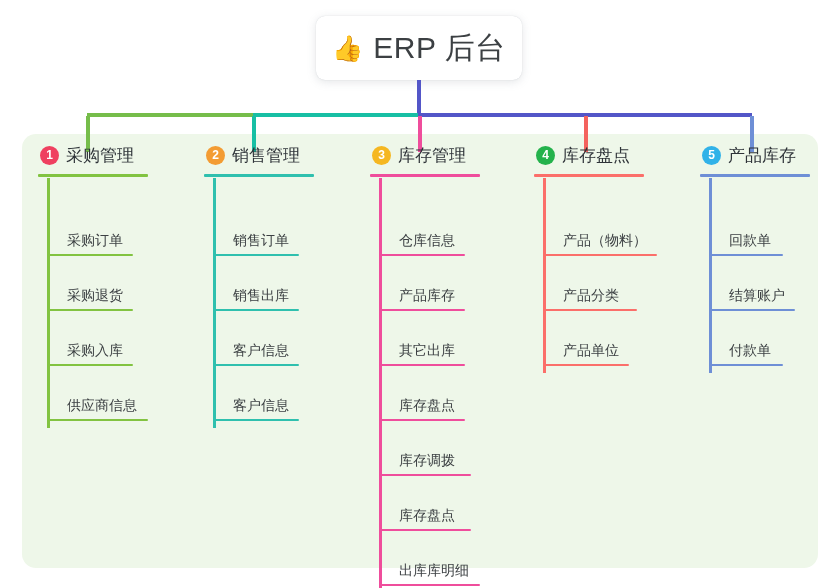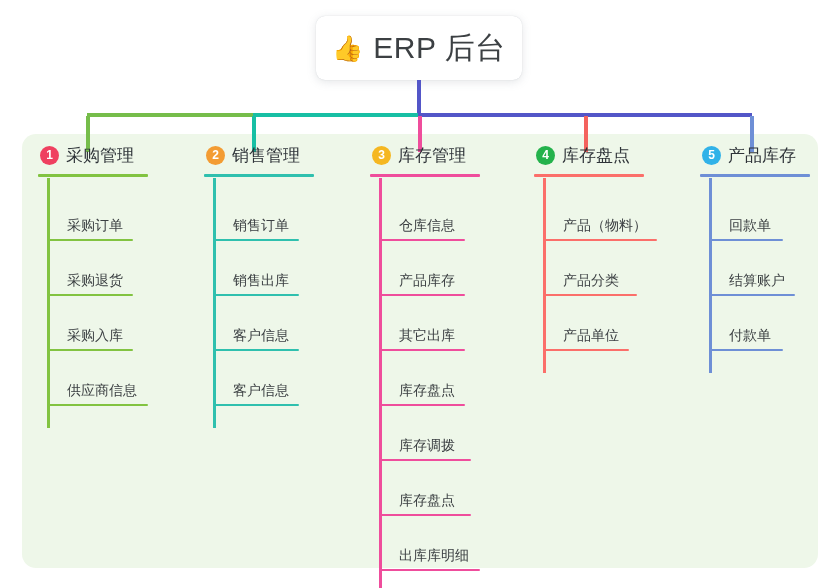--- a/index.html
+++ b/index.html
@@ -121,21 +121,21 @@
   
   .spine {
     position: absolute;
     left: 9px;
     top: 36px;
     width: 3px;
   }
 
   .leaf-list {
     position: relative;
-    margin-top: 0;
+    margin-top: 15px;
     padding-top: 12px;
   }
   .leaf {
     position: relative;
     height: 55px;
   }
   .leaf-label {
     position: absolute;
     left: 29px;
     bottom: 9px;

